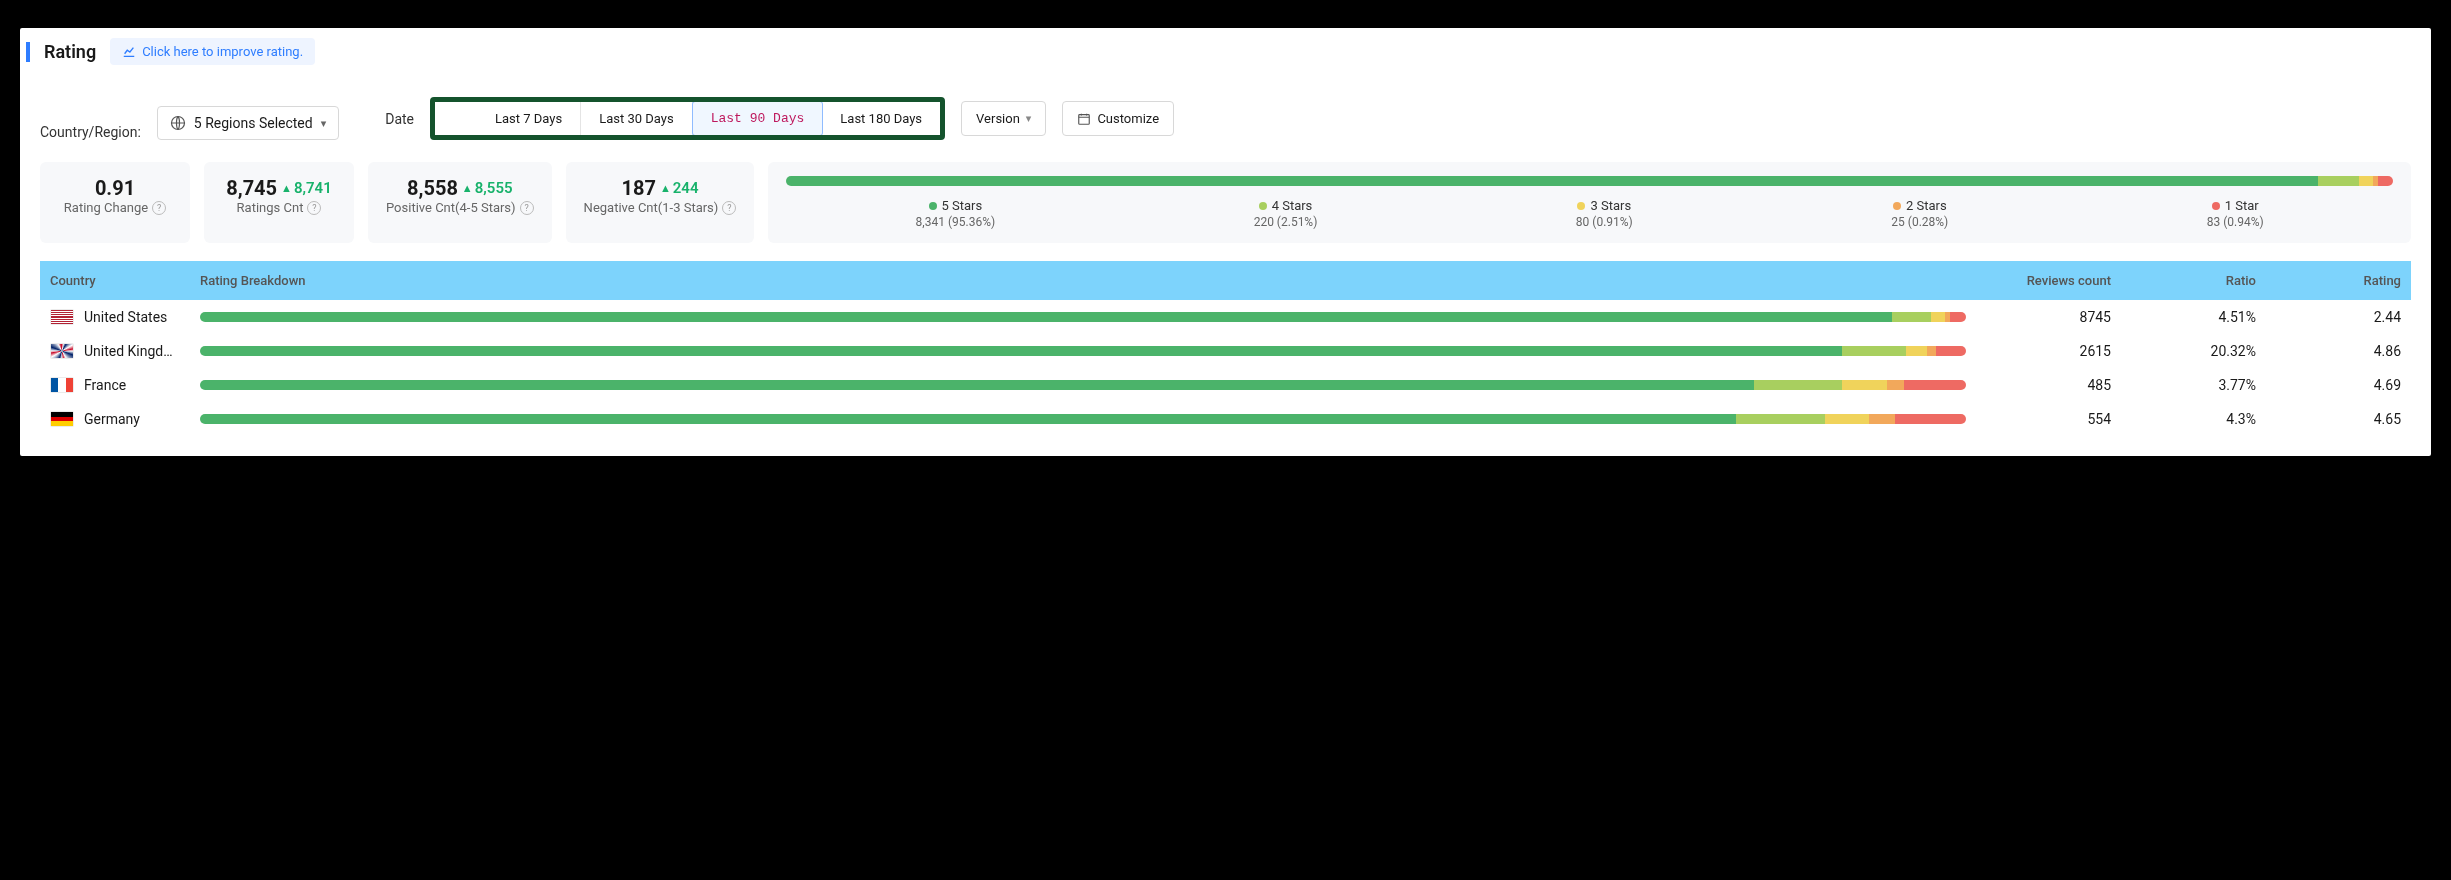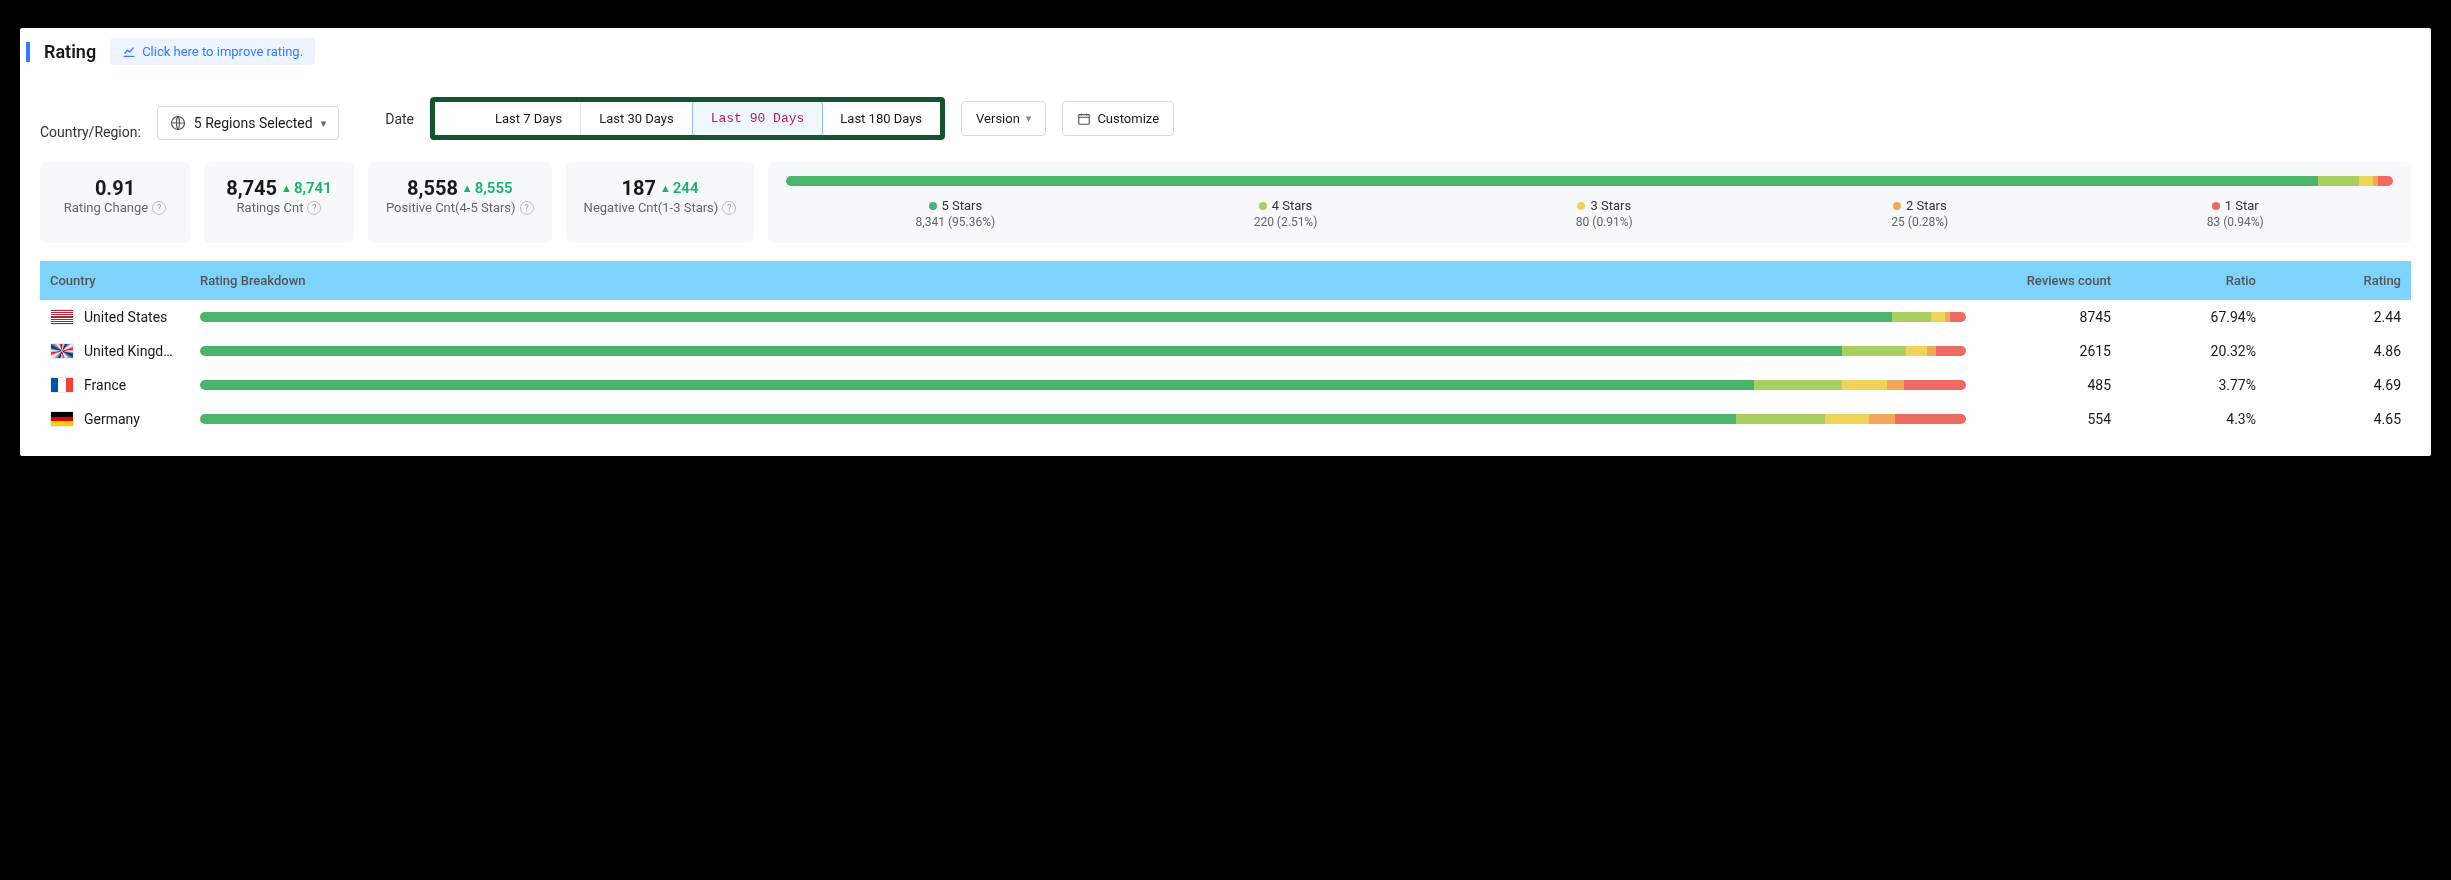--- a/index.html
+++ b/index.html
@@ -216,21 +216,21 @@
     <td>
               <div class="rating-bar">
                 <div class="seg5" style="width:95.8%"></div>
                 <div class="seg4" style="width:2.2%"></div>
                 <div class="seg3" style="width:0.8%"></div>
                 <div class="seg2" style="width:0.3%"></div>
                 <div class="seg1" style="width:0.9%"></div>
               </div>
             </td>
     <td class="r">8745</td>
-    <td class="r">67.94%</td>
+    <td class="r">4.51%</td>
     <td class="r">2.44</td>
   </tr>
           <tr>
     <td>
               <div class="country-cell">
       <span class="flag" style="background:conic-gradient(#c8102e 0deg, #fff 10deg, #012169 30deg, #fff 60deg, #c8102e 80deg, #fff 90deg, #012169 110deg, #fff 150deg, #c8102e 170deg, #fff 180deg, #012169 200deg, #fff 240deg, #c8102e 260deg, #fff 270deg, #012169 290deg, #fff 330deg, #c8102e 350deg);background-size:100% 100%, 40% 54%;background-repeat:no-repeat;background-position:left top, left top;"></span>
       <span>United Kingd…</span>
     </div>
             </td>
     <td>

